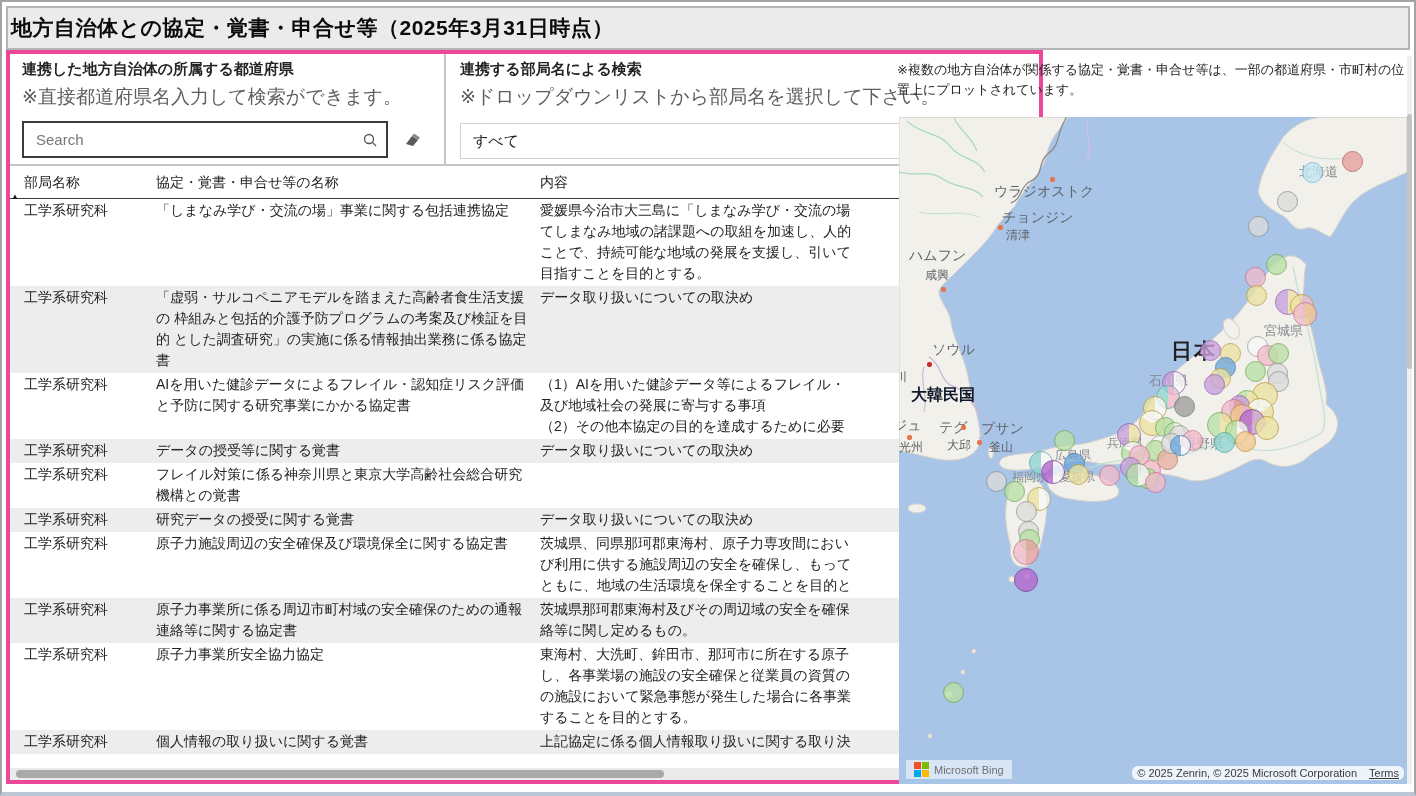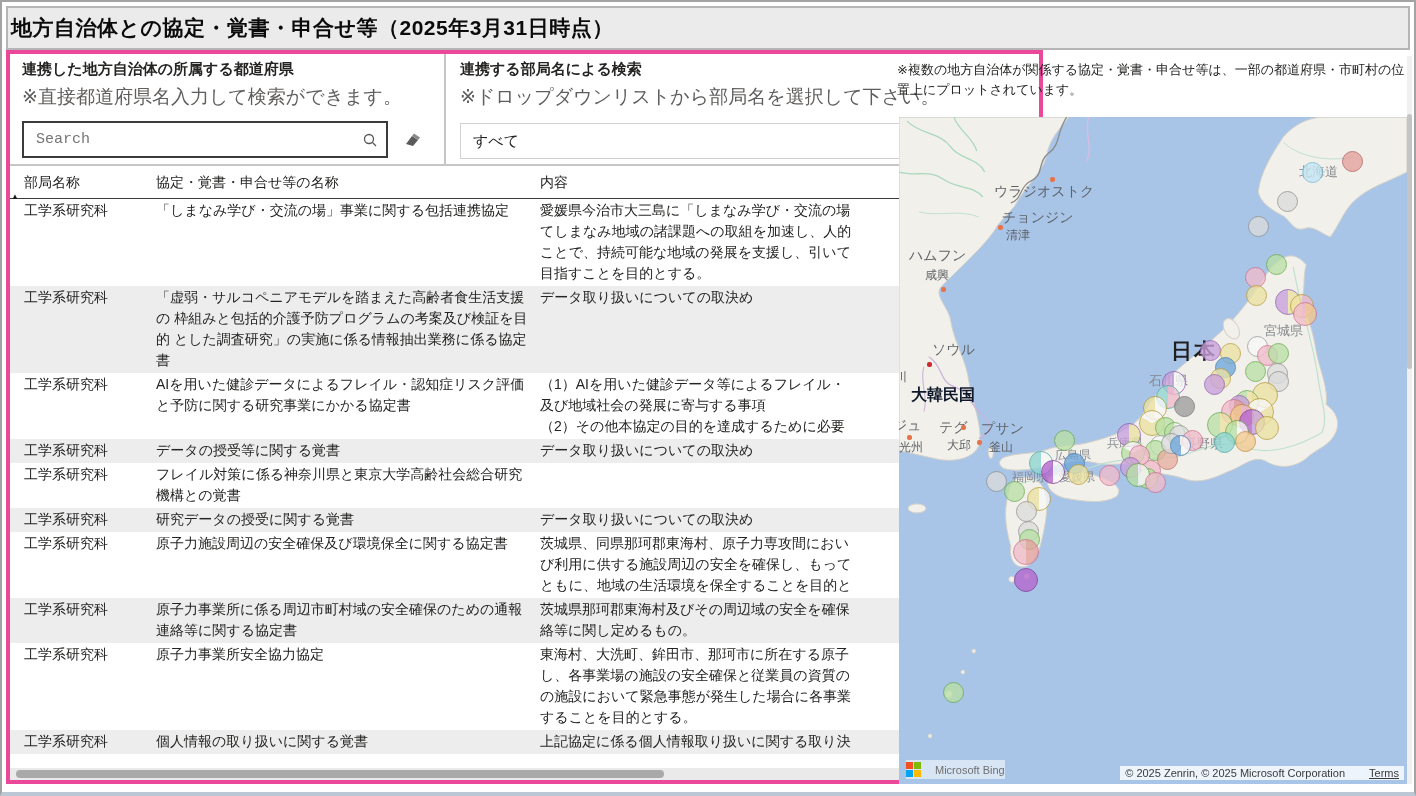--- a/index.html
+++ b/index.html
@@ -12,21 +12,21 @@
   
   .left-wrap{position:absolute;left:4px;top:48px;width:1037px;bottom:8px;border:4px solid #ec4899;box-sizing:border-box;background:#fff;}
   .filters{position:absolute;top:0;left:0;right:0;height:112px;border-bottom:2px solid #c6c6c6;display:flex;box-sizing:border-box;}
   .panelA{width:436px;border-right:2px solid #c6c6c6;padding:6px 12px;box-sizing:border-box;}
   .panelB{flex:1;padding:6px 14px;box-sizing:border-box;}
   .panel-h{font-size:15px;font-weight:bold;color:#252423;}
   .panel-note{font-size:19px;color:#605e5c;margin-top:5px;}
   .searchrow{display:flex;align-items:center;margin-top:11px;}
   .searchbox{width:366px;height:37px;border:2px solid #3b3b3b;display:flex;align-items:center;
     padding:0 8px 0 10px;box-sizing:border-box;background:#fff;}
-  .searchbox input{border:none;outline:none;flex:1;font-size:15px;color:#1d4ed8;background:transparent;font-family:Liberation Mono, monospace;}
+  .searchbox input{border:none;outline:none;flex:1;font-size:15px;color:#1d4ed8;background:transparent;font-family:Liberation Sans, sans-serif;}
   .searchbox input::placeholder{color:#767676;}
   .icon-btn{display:flex;align-items:center;justify-content:center;cursor:pointer;}
   .eraser{margin-left:15px;}
   .selectbox{margin-top:13px;height:36px;border:1px solid #d1d1d1;display:flex;align-items:center;
     justify-content:space-between;padding:0 10px 0 12px;font-size:15px;color:#252423;background:#fff;box-sizing:border-box;cursor:pointer;}
   
   .tablebox{position:absolute;top:114px;left:0;right:0;bottom:0;overflow:hidden;font-size:14px;color:#252423;}
   .thead{display:flex;height:31px;align-items:center;border-bottom:1px solid #3b3a39;box-sizing:border-box;position:relative;}
   .th{font-size:14px;color:#252423;position:relative;cursor:pointer;}
   .c1{width:146px;padding-left:14px;flex:none;box-sizing:border-box;}
@@ -50,26 +50,26 @@
   .mlabel{position:absolute;white-space:nowrap;pointer-events:none;}
   .lab-city{font-size:14px;color:#5f6368;}
   .lab-sub{font-size:12px;color:#5f6368;}
   .lab-country{font-size:16px;font-weight:bold;color:#0f172a;}
   .lab-japan{font-size:21px;font-weight:bold;color:#1f1f1f;letter-spacing:2px;}
   .lab-pref{font-size:13px;color:#85898f;}
   .lab-pref-s{font-size:12px;color:#85898f;}
   .citydot{position:absolute;width:5px;height:5px;border-radius:2px;background:#e8734a;}
   .citydot.red{background:#cc2b2b;}
   .marker{position:absolute;border-radius:50%;border:1.6px solid #777;opacity:.78;box-sizing:border-box;cursor:pointer;}
-  .bing{position:absolute;left:7px;bottom:5px;display:flex;align-items:center;gap:14px;background:rgba(255,255,255,.55);padding:2px 0;}
+  .bing{position:absolute;left:7px;bottom:5px;display:flex;align-items:center;gap:5px;background:rgba(255,255,255,.55);padding:2px 8px;}
   .bing-grid{display:grid;grid-template-columns:7px 7px;grid-template-rows:7px 7px;gap:1px;}
   .bing-grid span{display:block;}
   .bing-label{font-size:11px;color:#6f6f6f;}
   .attrib{position:absolute;right:3px;bottom:4px;background:rgba(255,255,255,.8);padding:1px 5px;
-    font-size:11px;color:#3a3a3a;display:flex;gap:24px;align-items:center;}
+    font-size:11px;color:#3a3a3a;display:flex;gap:12px;align-items:center;border-radius:6px;}
   .attrib a{color:#3a3a3a;text-decoration:underline;cursor:pointer;}
   .page-scrollbar{position:absolute;right:2px;top:54px;bottom:8px;width:5px;background:#f0f0f0;}
   .page-scrollbar .thumb{position:absolute;top:58px;left:0;width:5px;height:255px;background:#c4c4c4;border-radius:3px;cursor:pointer;}
 </style>
 </head>
 <body>
 
 <div class="page">
 
   <div class="titlebar">

